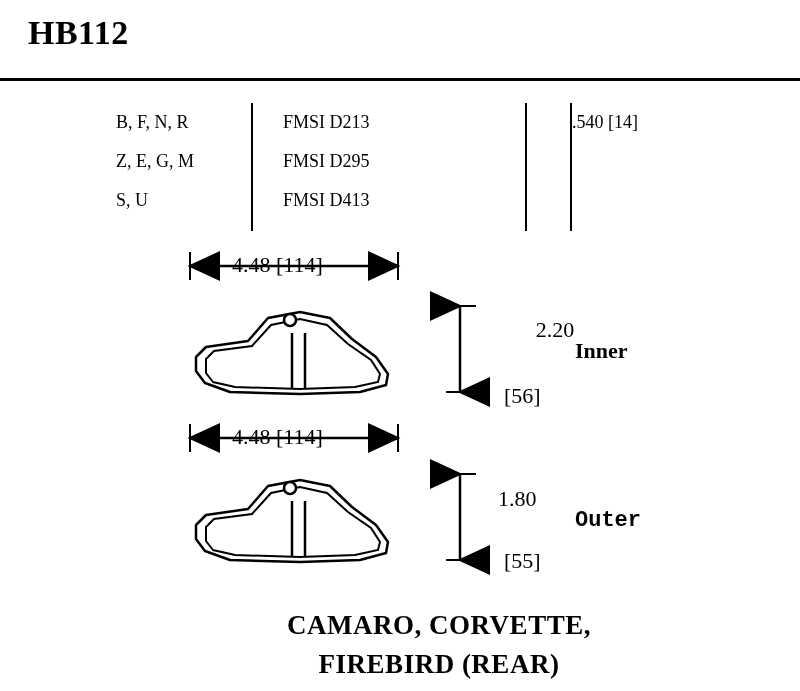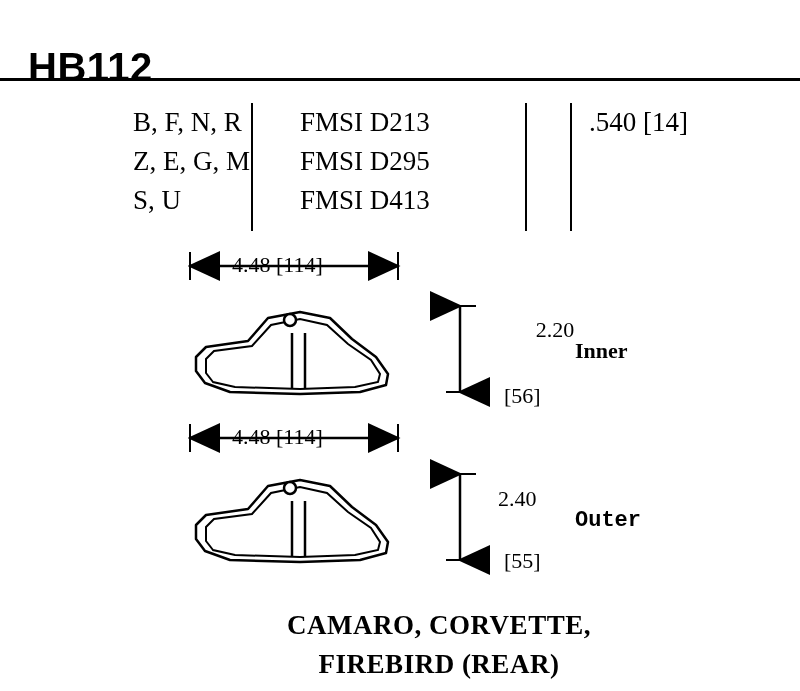--- a/index.html
+++ b/index.html
@@ -19,25 +19,24 @@
     position: absolute;
     left: 0; top: 0;
     width: 800px;
     height: 691px;
   }
   
   .part-number {
     position: absolute;
     left: 28px;
     top: 14px;
-    font-size: 40px;
+    font-size: 34px;
     font-weight: bold;
     letter-spacing: 0.5px;
-    font-family: Liberation Sans, sans-serif;
-    margin-top: 31px;
+    font-family: Liberation Serif, serif;
   }
   .rule-top {
     position: absolute;
     left: 0;
     top: 78px;
     width: 800px;
     height: 3px;
     background: #000;
   }
   
@@ -64,23 +63,22 @@
     height: 128px;
     background: #000;
   }
   .vline-1 { left: 141px; }
   .vline-2 { left: 415px; }
   .vline-3 { left: 460px; }
 
   .spec-row {
     height: 39px;
     line-height: 39px;
-    font-size: 27px;
+    font-size: 18px;
     white-space: nowrap;
-    margin-left: 17px;
   }
   .col-compounds .spec-row { padding-left: 6px; }
   .col-fmsi .spec-row { padding-left: 28px; }
   .col-thick .spec-row { padding-left: 2px; }
 
   
   .dim-label {
     position: absolute;
     font-size: 22px;
     white-space: nowrap;
@@ -255,21 +253,21 @@
     <line x1="446" y1="474" x2="476" y2="474" stroke="#000" stroke-width="2"></line>
     <line x1="446" y1="560" x2="476" y2="560" stroke="#000" stroke-width="2"></line>
   </svg>
 
   <div class="dim-label" style="left:232px; top:252px; width:124px;">4.48 [114]</div>
   <div class="dim-label" style="left:510px; top:317px; width:90px; text-align:center;">2.20</div>
   <div class="dim-label" style="left:504px; top:351px; width:90px; text-align:left;margin-top:32px;">[56]</div>
   <div class="side-label" style="left:575px; top:338px;">Inner</div>
 
   <div class="dim-label" style="left:232px; top:424px; width:124px;">4.48 [114]</div>
-  <div class="dim-label" style="left:498px; top:486px; width:90px; text-align:left;">2.40</div>
+  <div class="dim-label" style="left:498px; top:486px; width:90px; text-align:left;">1.80</div>
   <div class="dim-label" style="left:504px; top:548px; width:90px; text-align:left;">[55]</div>
   <div class="side-label" style="left:575px; top:508px;font-family:Liberation Mono, monospace;">Outer</div>
 
   <div class="footer">
     <div>CAMARO, CORVETTE,</div>
     <div>FIREBIRD (REAR)</div>
   </div>
 
 </div>
 

